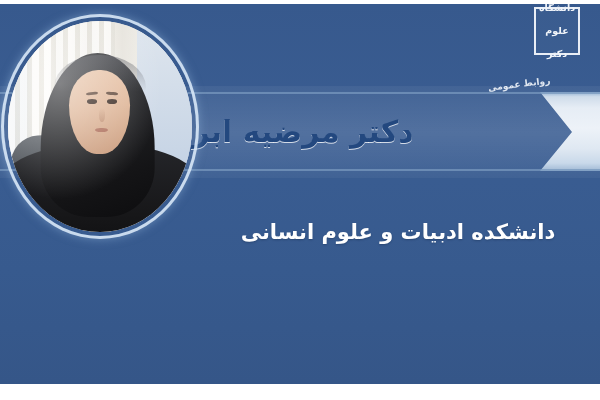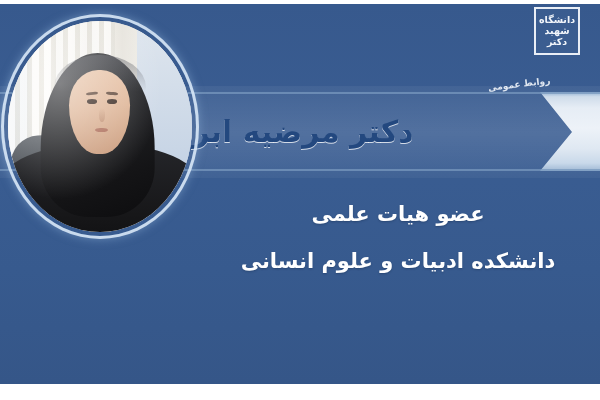--- a/index.html
+++ b/index.html
@@ -294,21 +294,21 @@
     right: 6px;
     top: 2px;
     width: 46px;
     height: 48px;
     border: 2px solid #e9eef6;
     box-sizing: border-box;
     display: flex;
     flex-direction: column;
     align-items: center;
     justify-content: center;
-    gap: 1px;
+    gap: 13px;
     background: rgba(255,255,255,0.02);
   }
   .logo-mark span {
     color: #f1f5fa;
     font-size: 9.5px;
     font-weight: bold;
     line-height: 1.05;
     letter-spacing: -0.4px;
     white-space: nowrap;
   }
@@ -372,28 +372,27 @@
   </div>
 
   <div class="ribbon">
     <div class="ribbon-body"></div>
     <div class="ribbon-edge-top"></div>
     <div class="ribbon-edge-bot"></div>
     <div class="ribbon-title">دکتر مرضیه ابراهیمی</div>
   </div>
 
   <div class="subtitle">
-    <div class="subtitle-line1">عضو هیات علمی</div>
     <div class="subtitle-line2">دانشکده ادبیات و علوم انسانی</div>
   </div>
 
   <div class="logo">
     <div class="logo-mark">
       <span>دانشگاه</span>
-      <span>شهید</span>
+      <span>علوم</span>
       <span>دکتر</span>
     </div>
     <div class="logo-sub">روابط عمومی</div>
   </div>
 
   <div class="strip-top"></div>
   <div class="strip-bottom"></div>
 
 </div>
 

